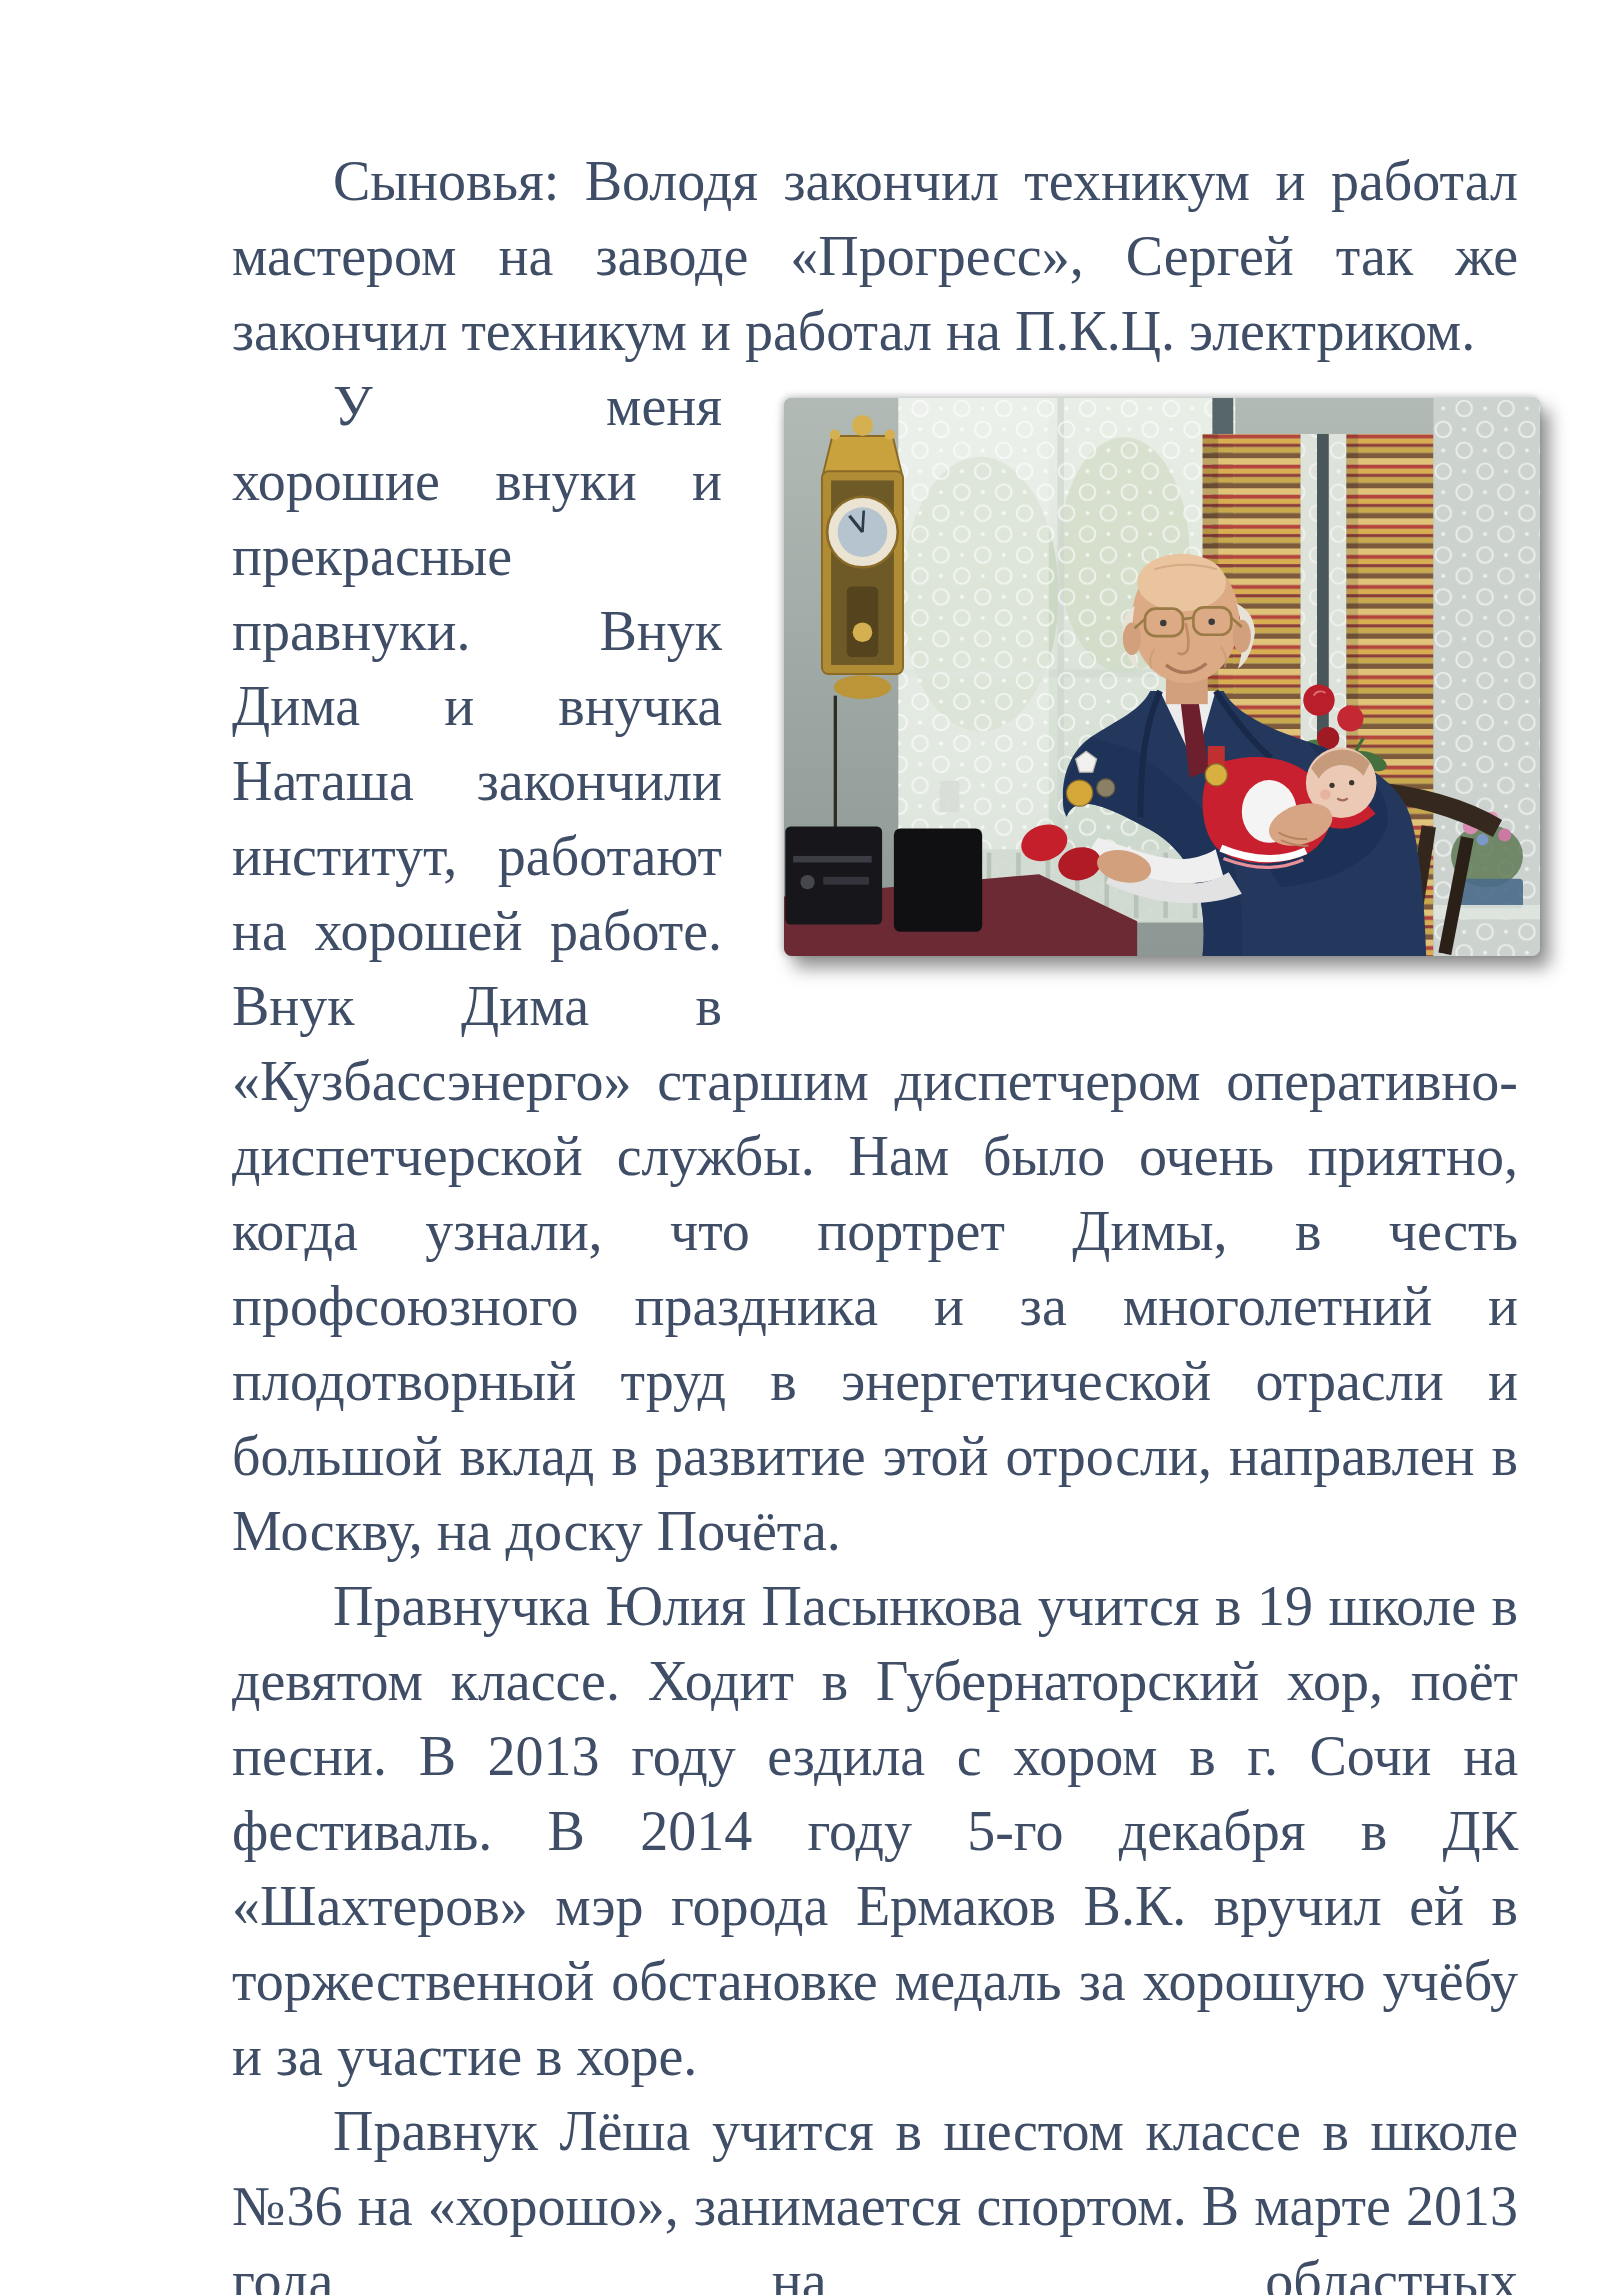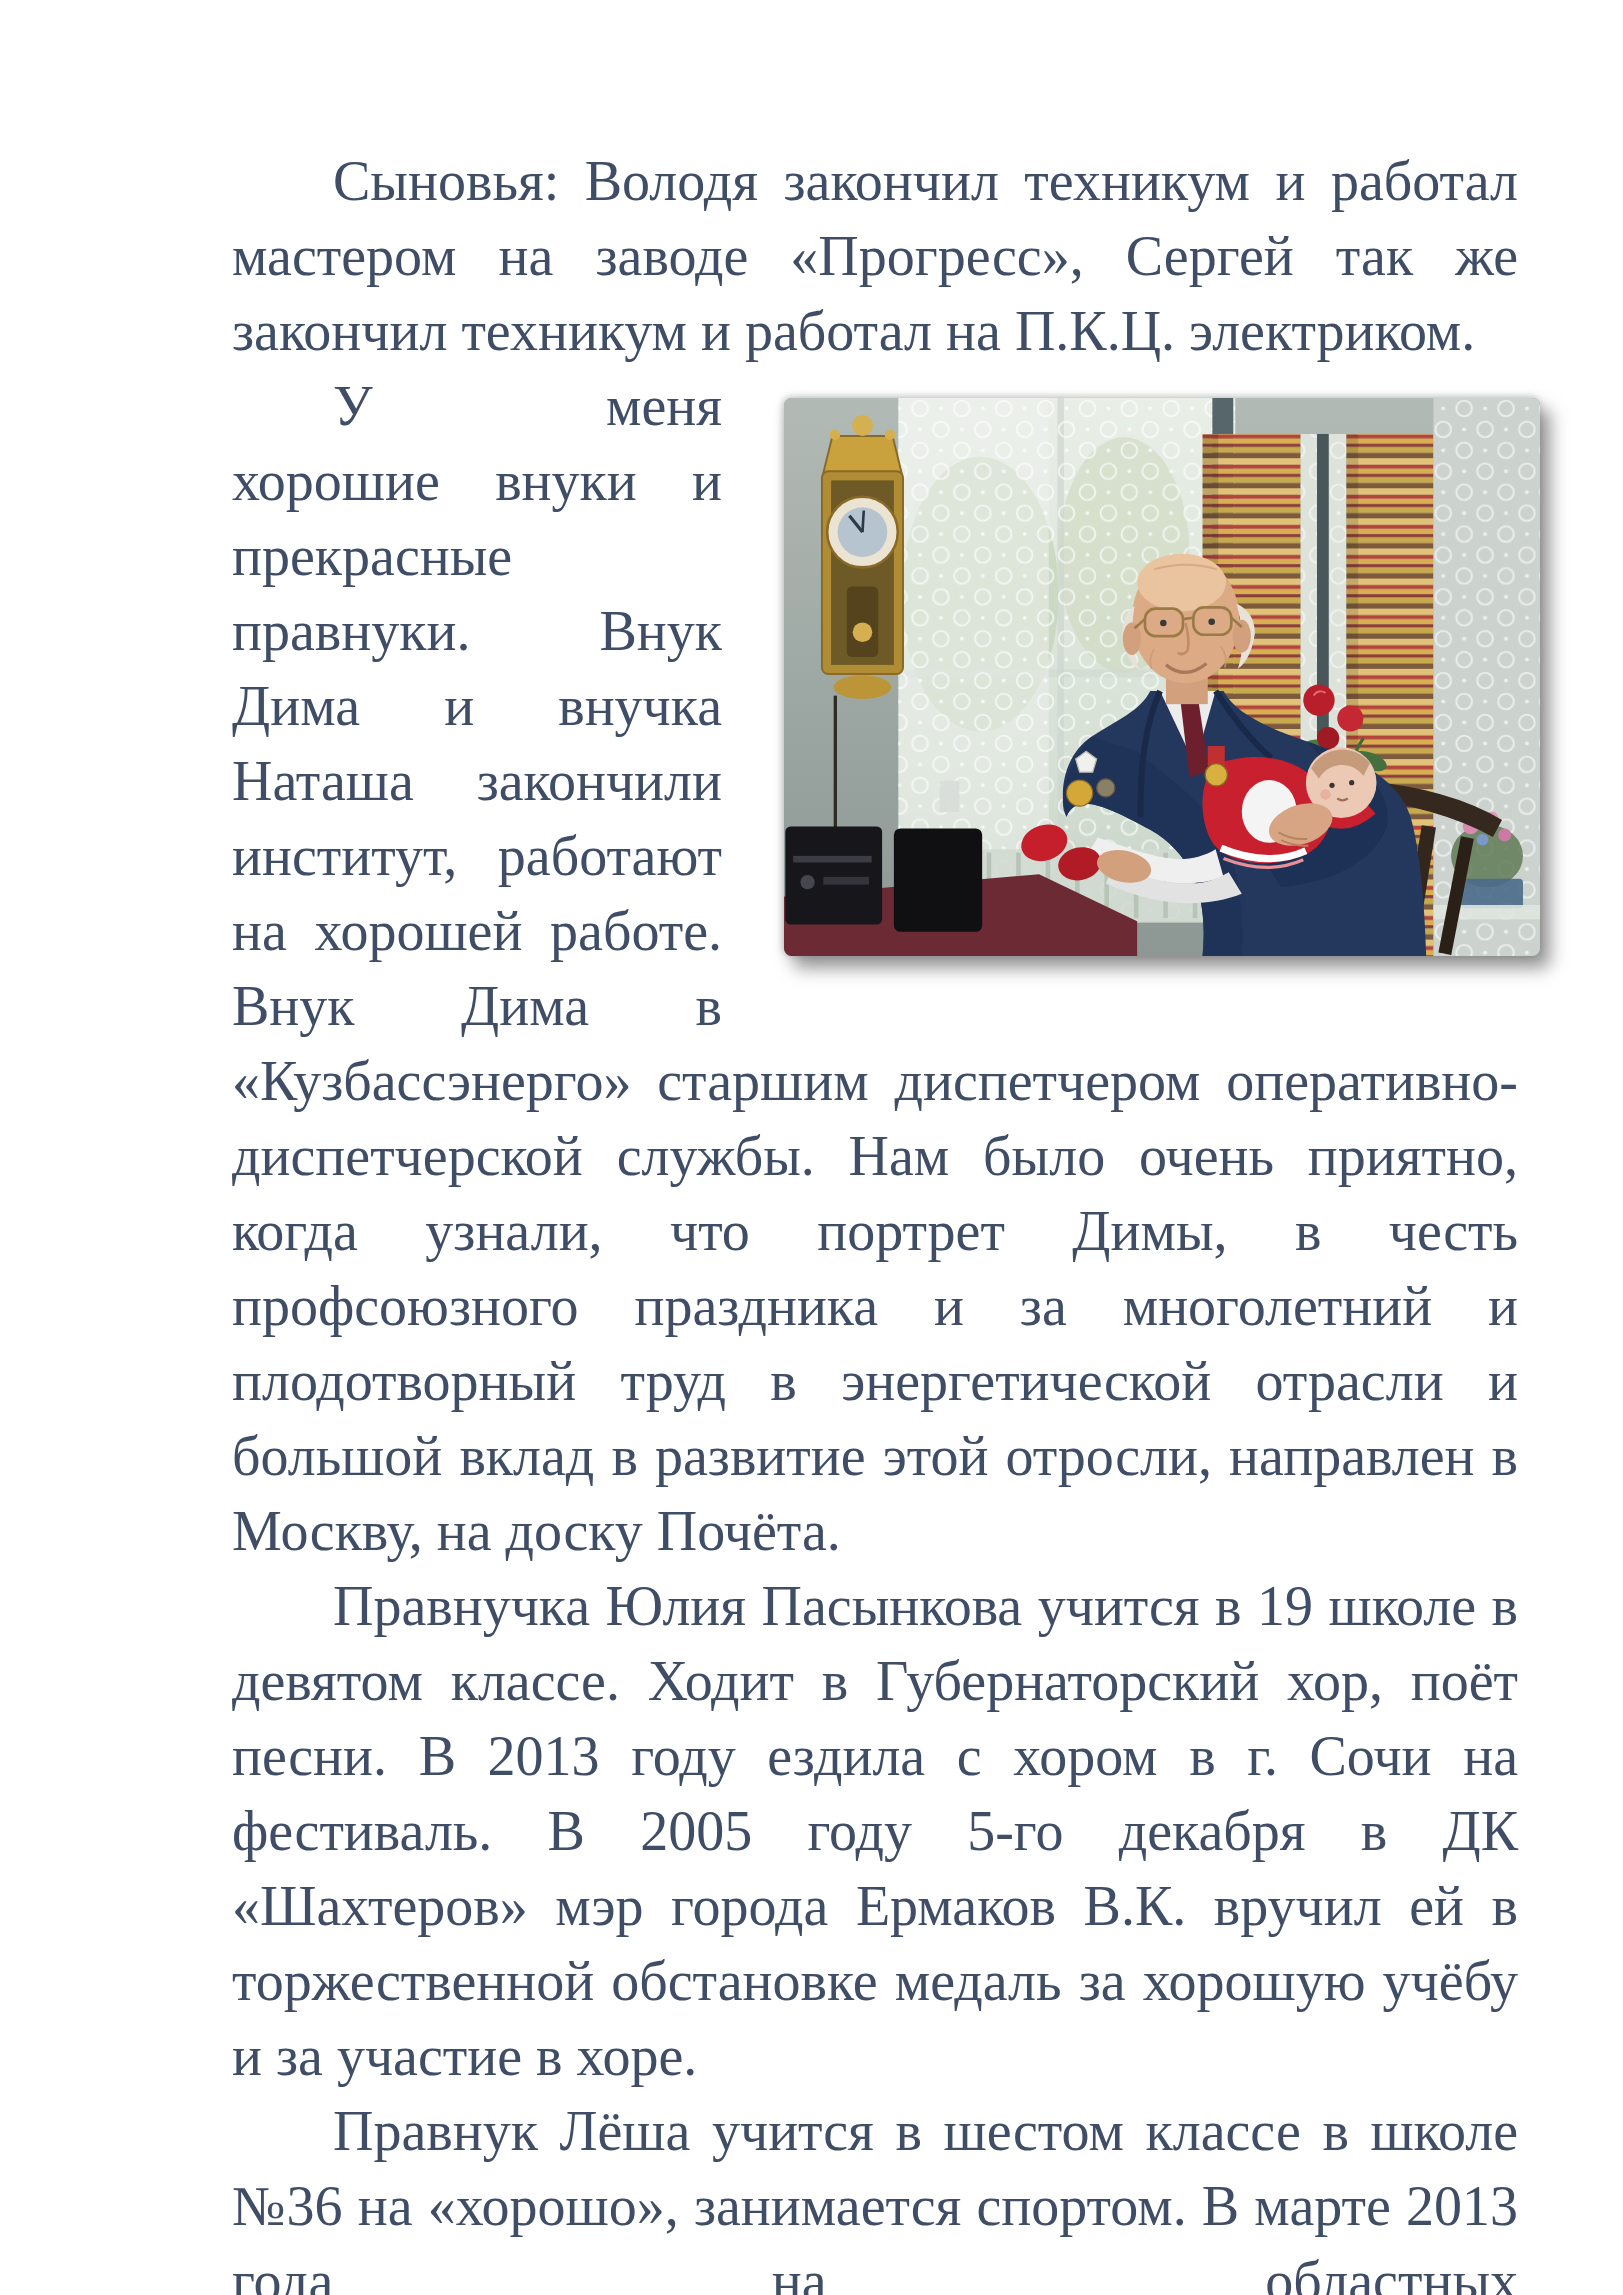--- a/index.html
+++ b/index.html
@@ -241,19 +241,19 @@
           <path d="M614,344 q7,28 3,42 q-8,9 -15,3" stroke="#c08c66" stroke-width="4" fill="none"></path>
           <path d="M584,408 q30,24 62,-2" stroke="#a9765a" stroke-width="5" fill="none"></path>
           <path d="M566,384 q-10,16 -4,30 M668,380 q12,16 6,32" stroke="#c69a74" stroke-width="3" fill="none" opacity="0.7"></path>
           <path d="M566,262 q48,-14 96,0" stroke="#c89a74" stroke-width="3" fill="none" opacity="0.6"></path>
         </g>
       </svg>
     </span>
         </span><span>У меня хорошие внуки и прекрасные правнуки. Внук Дима и внучка Наташа закончили институт, работают на хорошей работе. Внук Дима в «Кузбассэнерго» старшим диспетчером оперативно-диспетчерской службы. Нам было очень приятно, когда узнали, что портрет Димы, в честь профсоюзного праздника и за многолетний и плодотворный труд в энергетической отрасли и большой вклад в развитие этой отросли, направлен в Москву, на доску Почёта.</span></p>
 
 
-    <p class="para"><span>Правнучка Юлия Пасынкова учится в 19 школе в девятом классе. Ходит в Губернаторский хор, поёт песни. В 2013 году ездила с хором в г. Сочи на фестиваль. В 2005 году 5-го декабря в ДК «Шахтеров» мэр города Ермаков В.К. вручил ей в торжественной обстановке медаль за хорошую учёбу и за участие в хоре.</span></p>
+    <p class="para"><span>Правнучка Юлия Пасынкова учится в 19 школе в девятом классе. Ходит в Губернаторский хор, поёт песни. В 2013 году ездила с хором в г. Сочи на фестиваль. В 2014 году 5-го декабря в ДК «Шахтеров» мэр города Ермаков В.К. вручил ей в торжественной обстановке медаль за хорошую учёбу и за участие в хоре.</span></p>
 
     <p class="para justify-last"><span>Правнук Лёша учится в шестом классе в школе №36 на «хорошо», занимается спортом. В марте 2013 года на областных</span></p>
 
   </div>
 </div>
 
 
 </body></html>

